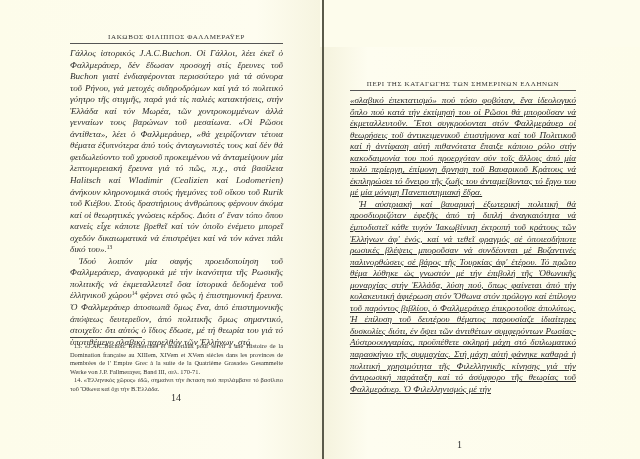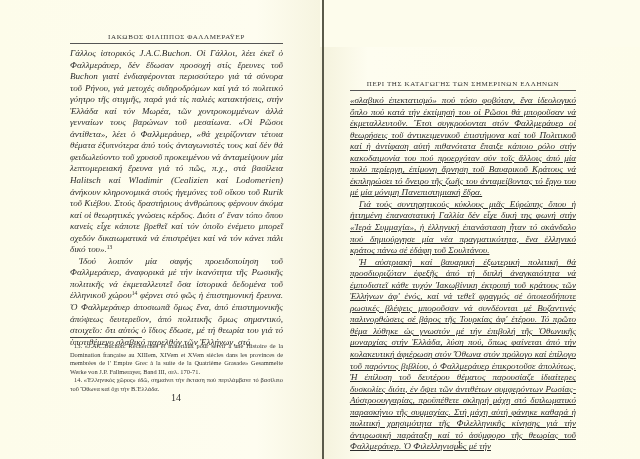--- a/index.html
+++ b/index.html
@@ -80,20 +80,19 @@
       <p>13. «J.A.C.Buchon: Recherches et matériaux pour servir à une Histoire de la Domination française au XIIIem, XIVem et XVem siècles dans les provinces de membrées de l' Empire Grec à la suite de la Quatrième Grasade» Gesammelte Werke von J.P. Fallmerayer, Band III, σελ. 170-71.</p>
       <p>14. «Ἑλληνικός χῶρος» ἐδῶ, σημαίνει τήν ἔκταση πού περιλάμβανε τό βασίλειο τοῦ Ὄθωνα καί ὄχι τήν Β.Ἑλλάδα.</p>
     </div>
     <div class="pagenum">14</div>
   </div>
 
   <div class="page right">
     <div class="header">ΠΕΡΙ ΤΗΣ ΚΑΤΑΓΩΓΗΣ ΤΩΝ ΣΗΜΕΡΙΝΩΝ ΕΛΛΗΝΩΝ</div>
     <div class="body-text">
       <p>«σλαβικό ἐπεκτατισμό» πού τόσο φοβόταν, ἕνα ἰδεολογικό ὅπλο πού κατά τήν ἐκτίμησή του οἱ Ρῶσοι θά μποροῦσαν νά ἐκμεταλλευτοῦν. Ἔτσι συγκρούονται στόν Φαλλμεράυερ οἱ θεωρήσεις τοῦ ἀντικειμενικοῦ ἐπιστήμονα καί τοῦ Πολιτικοῦ καί ἡ ἀντίφαση αὐτή πιθανότατα ἔπαιξε κάποιο ρόλο στήν κακοδαιμονία του πού προερχόταν σύν τοῖς ἄλλοις ἀπό μία πολύ περίεργη, ἐπίμονη ἄρνηση τοῦ Βαυαρικοῦ Κράτους νά ἐκπληρώσει τό ὄνειρο τῆς ζωῆς του ἀνταμείβοντας τό ἔργο του μέ μία μόνιμη Πανεπιστημιακή ἕδρα.</p>
-      <p class="indent">Γιά τούς συντηρητικούς κύκλους μιᾶς Εὐρώπης ὅπου ἡ ἡττημένη ἐπαναστατική Γαλλία δέν εἶχε δική της φωνή στήν «Ἱερά Συμμαχία», ἡ ἑλληνική ἐπανάσταση ἦταν τό σκάνδαλο πού δημιούργησε μία νέα πραγματικότητα, ἕνα ἑλληνικό κράτος πάνω σέ ἐδάφη τοῦ Σουλτάνου.</p>
       <p class="indent">Ἡ αὐστριακή καί βαυαρική ἐξωτερική πολιτική θά προσδιοριζόταν ἐφεξῆς ἀπό τή διπλή ἀναγκαιότητα νά ἐμποδιστεῖ κάθε τυχόν Ἰακωβίνικη ἐκτροπή τοῦ κράτους τῶν Ἑλλήνων ἀφ' ἑνός, καί νά τεθεῖ φραγμός σέ ὁποιεσδήποτε ρωσικές βλέψεις μποροῦσαν νά συνδέονται μέ Βυζαντινές παλινορθώσεις σέ βάρος τῆς Τουρκίας ἀφ' ἑτέρου. Τό πρῶτο θέμα λύθηκε ὡς γνωστόν μέ τήν ἐπιβολή τῆς Ὀθωνικῆς μοναρχίας στήν Ἑλλάδα, λύση πού, ὅπως φαίνεται ἀπό τήν κολακευτική ἀφιέρωση στόν Ὄθωνα στόν πρόλογο καί ἐπίλογο τοῦ παρόντος βιβλίου, ὁ Φαλλμεράυερ ἐπικροτοῦσε ἀπολύτως. Ἡ ἐπίλυση τοῦ δευτέρου θέματος παρουσίαζε ἰδιαίτερες δυσκολίες διότι, ἐν ὄψει τῶν ἀντιθέτων συμφερόντων Ρωσίας-Αὐστροουγγαρίας, προϋπέθετε σκληρή μάχη στό διπλωματικό παρασκήνιο τῆς συμμαχίας. Στή μάχη αὐτή φάνηκε καθαρά ἡ πολιτική χρησιμότητα τῆς Φιλελληνικῆς κίνησης γιά τήν ἀντιρωσική παράταξη καί τό ἀσύμφορο τῆς θεωρίας τοῦ Φαλλμεράυερ. Ὁ Φιλελληνισμός μέ τήν</p>
     </div>
     <div class="pagenum">1</div>
   </div>
 
 </div>
 <div class="spine"></div>
 
 </body></html>

